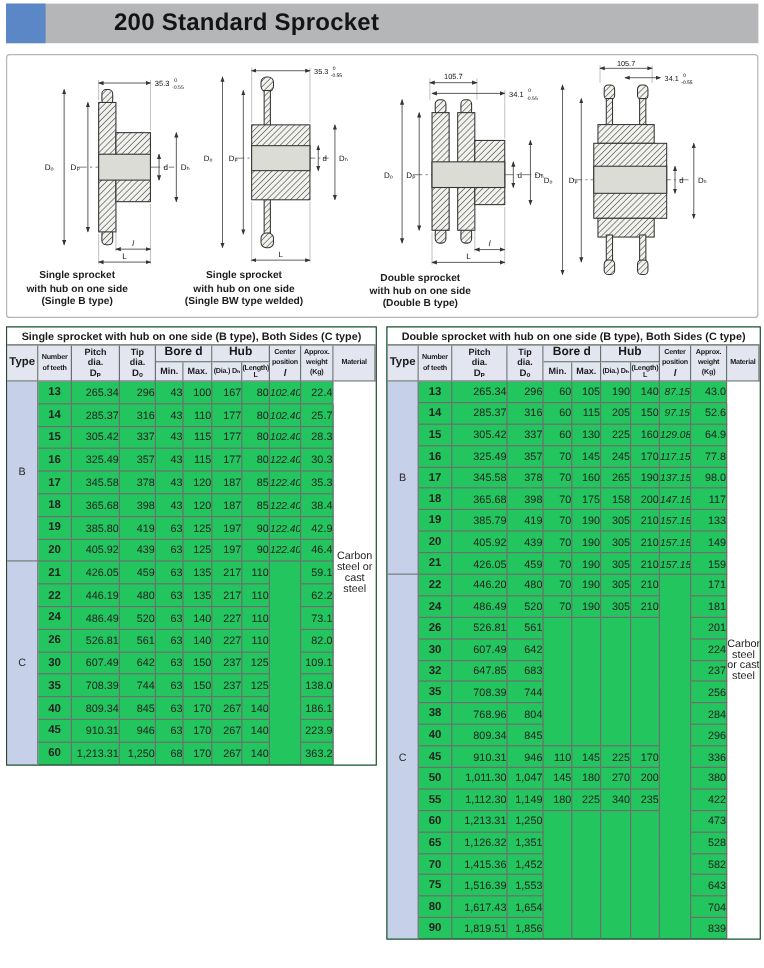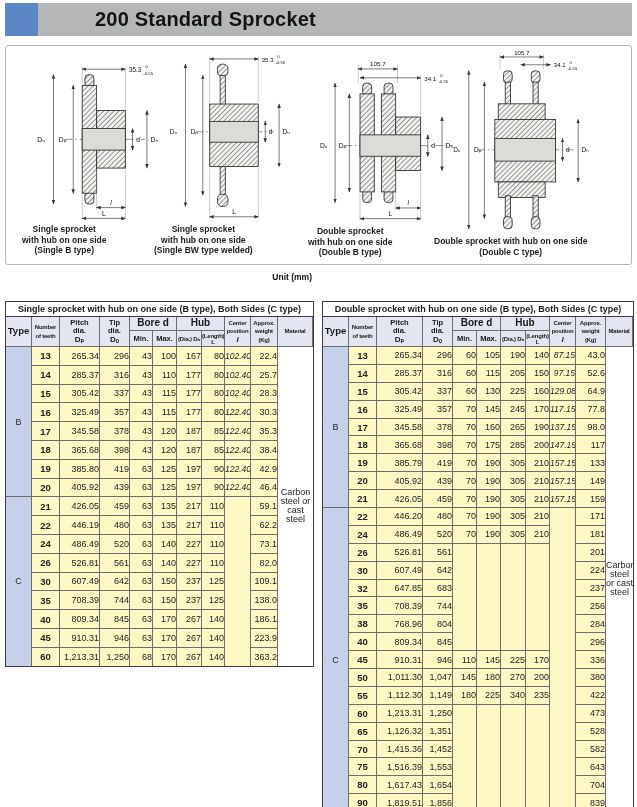--- a/index.html
+++ b/index.html
@@ -25,21 +25,21 @@
   .cl{stroke:#555;stroke-width:0.7;stroke-dasharray:9 3 2 3;}
   svg text{font-family:"Liberation Sans","DejaVu Sans",sans-serif;font-size:7.5px;fill:#111;}
   svg .dimnum{font-size:7px;}
   svg .tol{font-size:4.8px;}
   svg .ital{font-style:italic;}
 
   
   .unit-label{position:absolute;left:5px;top:272px;width:307px;text-align:right;font-size:8.5px;font-weight:bold;color:#111;}
 
   
-  table.sproc{position:absolute;top:301px;border-collapse:separate;border-spacing:0;border:1.5px solid #3d3d3d;table-layout:fixed;background:#fef9c3;}
+  table.sproc{position:absolute;top:272px;border-collapse:separate;border-spacing:0;border:1.5px solid #3d3d3d;table-layout:fixed;background:#22c55e;}
   #left-table{left:5px;width:307px;}
   #right-table{left:322px;width:310px;}
   table.sproc th,table.sproc td{border-right:1px solid #6e6e6e;border-bottom:1px solid #6e6e6e;padding:0;vertical-align:middle;overflow:hidden;}
   table.sproc th{background:#e3e6f1;text-align:center;font-weight:600;color:#1a1a1a;}
   .ttitle{background:#fff !important;font-size:9px;font-weight:600;height:14px;white-space:nowrap;border-right:none !important;border-bottom:1px solid #3d3d3d !important;}
   .h1{height:13px;font-size:8px;line-height:8.5px;margin-top:36px;}
   .h2{height:15px;font-size:7.5px;}
   .pre{white-space:pre-line;}
   .lblmain{display:block;font-size:7.5px;line-height:8px;font-weight:600;white-space:pre-line;}
   .lblsub{display:block;font-size:8px;font-weight:bold;line-height:9px;}
@@ -209,22 +209,20 @@
       <text class="tol" x="140" y="23">-0.55</text>
       <line class="dim" x1="26" y1="24" x2="26" y2="206"></line>
       <text x="8" y="118">Dₒ</text>
       <line class="dim" x1="44" y1="37" x2="44" y2="194"></line>
       <text x="32" y="118">Dₚ</text>
       <line class="dim" x1="134" y1="102" x2="134" y2="128"></line>
       <text x="138" y="118">d</text>
       <line class="dim" x1="152" y1="80" x2="152" y2="152"></line>
       <text x="156" y="118">Dₕ</text>
     </svg>
-    <div class="figcap">Double sprocket with hub on one side
-(Double C type)</div>
   </div>
 </div>
 
 <div class="unit-label">Unit (mm)</div>
 
 <table class="sproc" id="left-table">
   <colgroup>
     <col style="width:26px">
       <col style="width:28px">
       <col style="width:40px">
@@ -576,21 +574,21 @@
         <td class="num">190</td>
         <td class="ctr">137.15</td>
         <td class="num">98.0</td>
       </tr>
       <tr>
         <td class="teeth">18</td>
         <td class="num">365.68</td>
         <td class="num">398</td>
         <td class="num">70</td>
         <td class="num">175</td>
-        <td class="num">285</td>
+        <td class="num">158</td>
         <td class="num">200</td>
         <td class="ctr">147.15</td>
         <td class="num">117</td>
       </tr>
       <tr>
         <td class="teeth">19</td>
         <td class="num">385.79</td>
         <td class="num">419</td>
         <td class="num">70</td>
         <td class="num">190</td>

